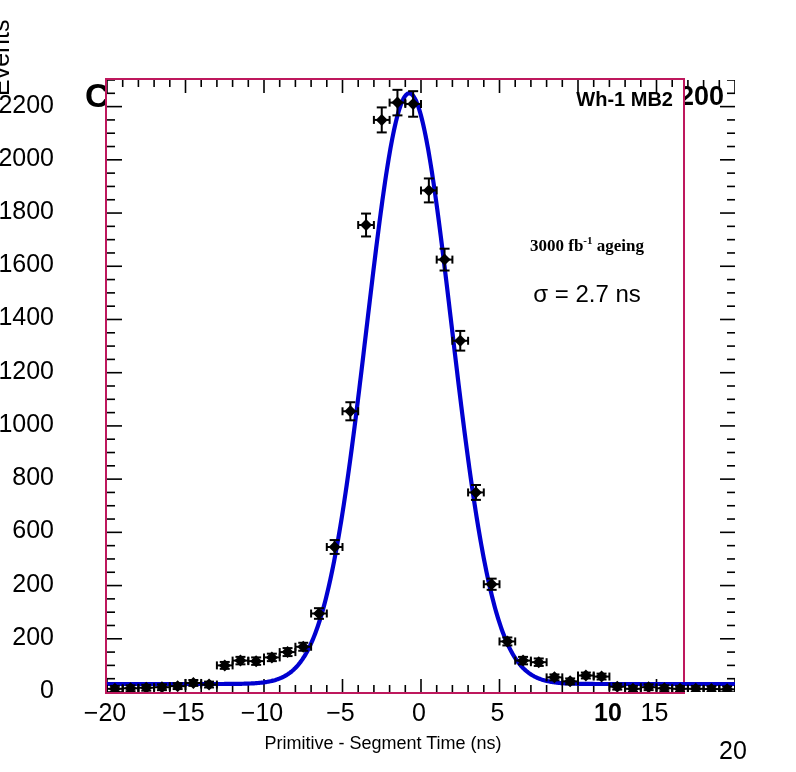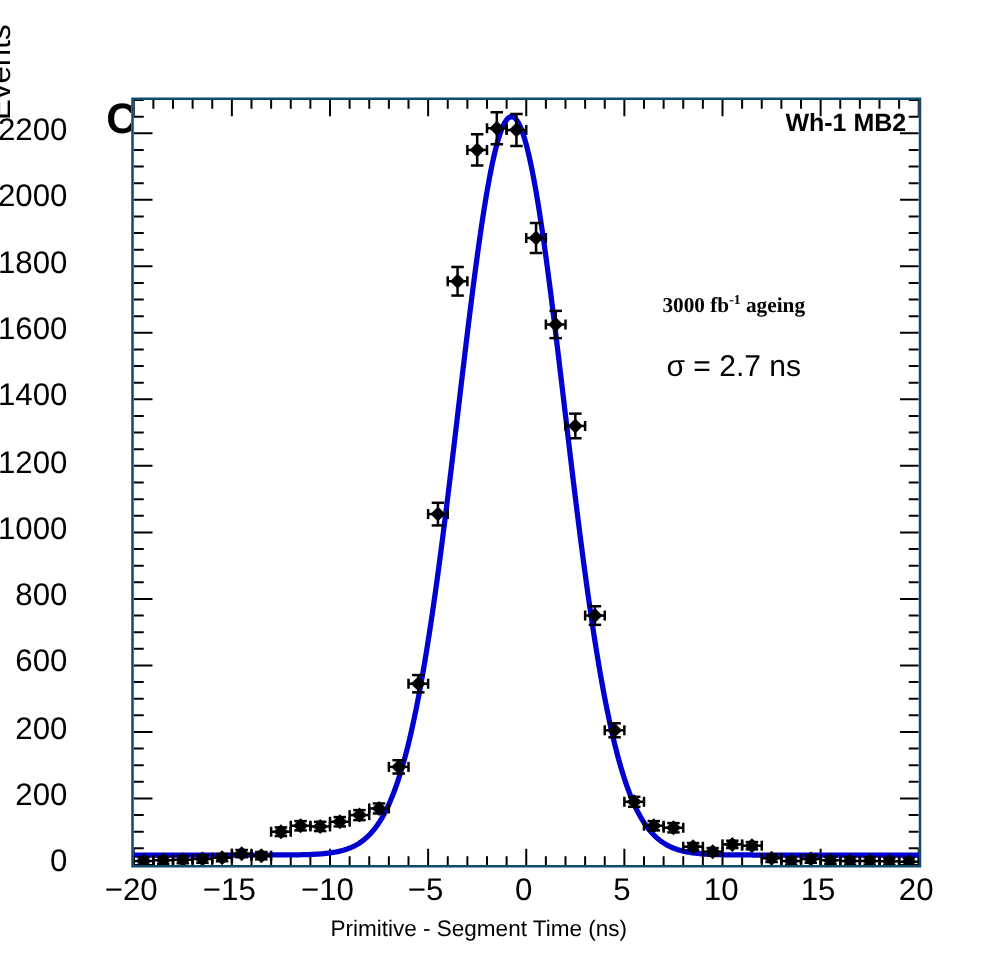--- a/index.html
+++ b/index.html
@@ -11,22 +11,22 @@
   .cms{position:absolute;left:85px;top:38px;font-size:34px;font-weight:bold;
        letter-spacing:-0.5px;font-family:"Liberation Sans",sans-serif;line-height:34px;}
   .phase{position:absolute;left:166px;top:45px;font-size:25px;font-weight:bold;
          font-family:"Liberation Sans",sans-serif;line-height:26px;}
   .prelim{position:absolute;left:377px;top:46px;font-size:24px;font-style:italic;
           font-family:"Liberation Serif",serif;line-height:26px;}
   .pu{position:absolute;left:634px;top:42px;font-size:27px;font-weight:bold;
       font-family:"Liberation Sans",sans-serif;line-height:28px;}
 
   
-  .frame{position:absolute;left:105px;top:78px;width:632px;height:616px;
-         border:2px solid #0c4a6e;box-sizing:border-box;background:#fff;}
+  .frame{position:absolute;left:105px;top:78px;width:580px;height:616px;
+         border:2px solid #be185d;box-sizing:border-box;background:#fff;}
 
   
   .wh{position:absolute;right:10px;top:8px;font-size:20px;font-weight:bold;
       font-family:"Liberation Sans",sans-serif;}
   .ageing{position:absolute;left:0;top:154px;width:100%;text-align:center;
           font-size:17px;font-weight:bold;font-family:"Liberation Serif",serif;}
   .ageing .sup{font-size:11px;vertical-align:super;}
   .sigma{position:absolute;left:0;top:200px;width:100%;text-align:center;
          font-size:24px;font-family:"Liberation Sans",sans-serif;}
   .annobox{position:absolute;left:330px;top:0;width:300px;height:260px;pointer-events:none;}
@@ -78,23 +78,23 @@
       <div class="ylab" style="top: 144.826px;">2000</div>
       <div class="ylab" style="top: 91.6087px;">2200</div>
     </div>
   <div id="xlabels">
       <div class="xlab" style="left: 105px;">−20</div>
       <div class="xlab" style="left: 183.5px;">−15</div>
       <div class="xlab" style="left: 262px;">−10</div>
       <div class="xlab" style="left: 340.5px;">−5</div>
       <div class="xlab" style="left: 419px;">0</div>
       <div class="xlab" style="left: 497.5px;">5</div>
-      <div class="xlab" style="left: 577px;">10</div>
+      <div class="xlab" style="left: 608px; font-weight: bold;">10</div>
       <div class="xlab" style="left: 654.5px;">15</div>
-      <div class="xlab" style="left: 733px;">20</div>
+      <div class="xlab" style="left: 733px; margin-top: 38px;">20</div>
     </div>
 
   <div class="frame">
     <div class="wh">Wh-1 MB2</div>
     <div class="annobox">
       <div class="ageing"><span>3000 fb</span><span class="sup">-1</span><span> ageing</span></div>
       <div class="sigma">σ = 2.7 ns</div>
     </div>
     <svg id="plot" width="628" height="612">
         <line x1="0" y1="612" x2="0" y2="599" stroke="#000" stroke-width="1.6"></line>

